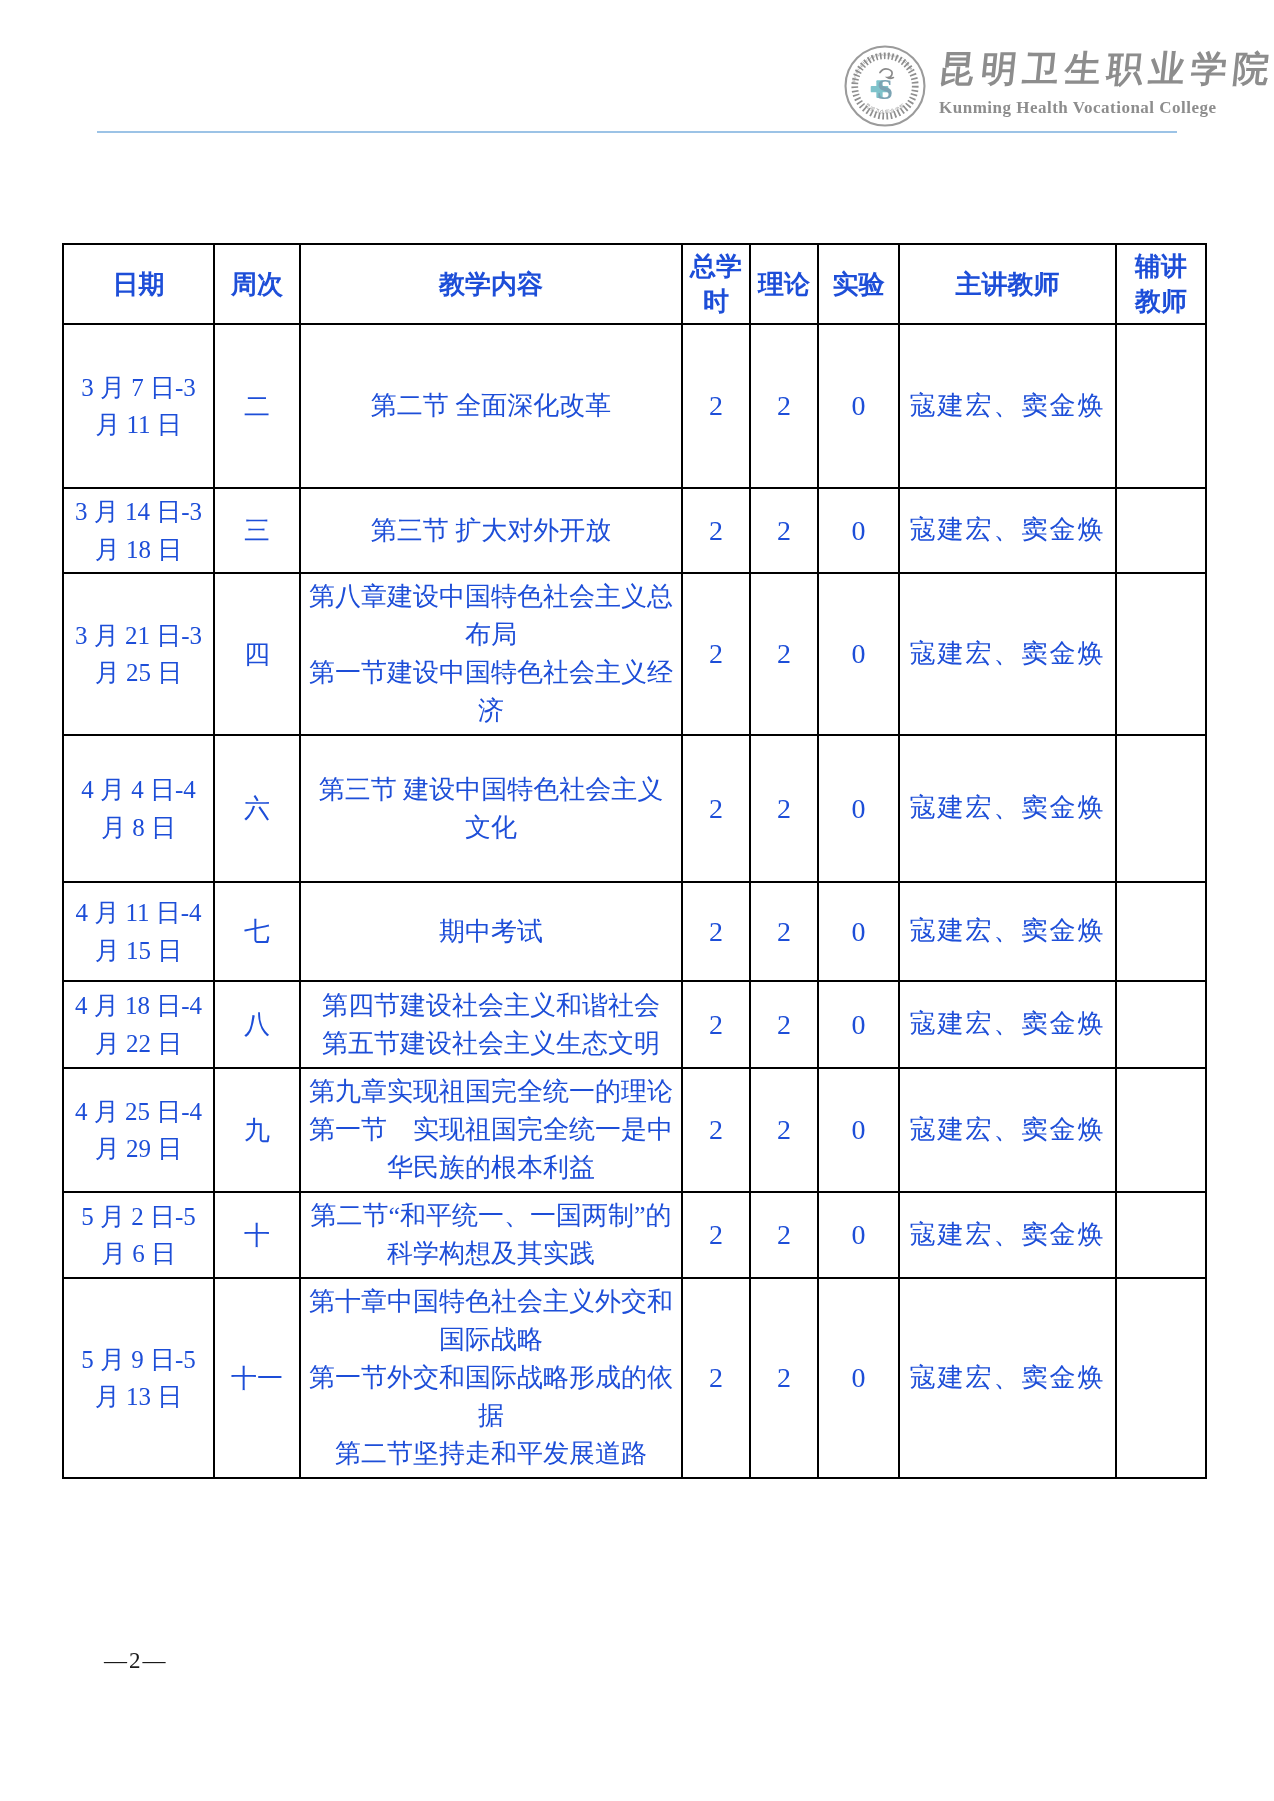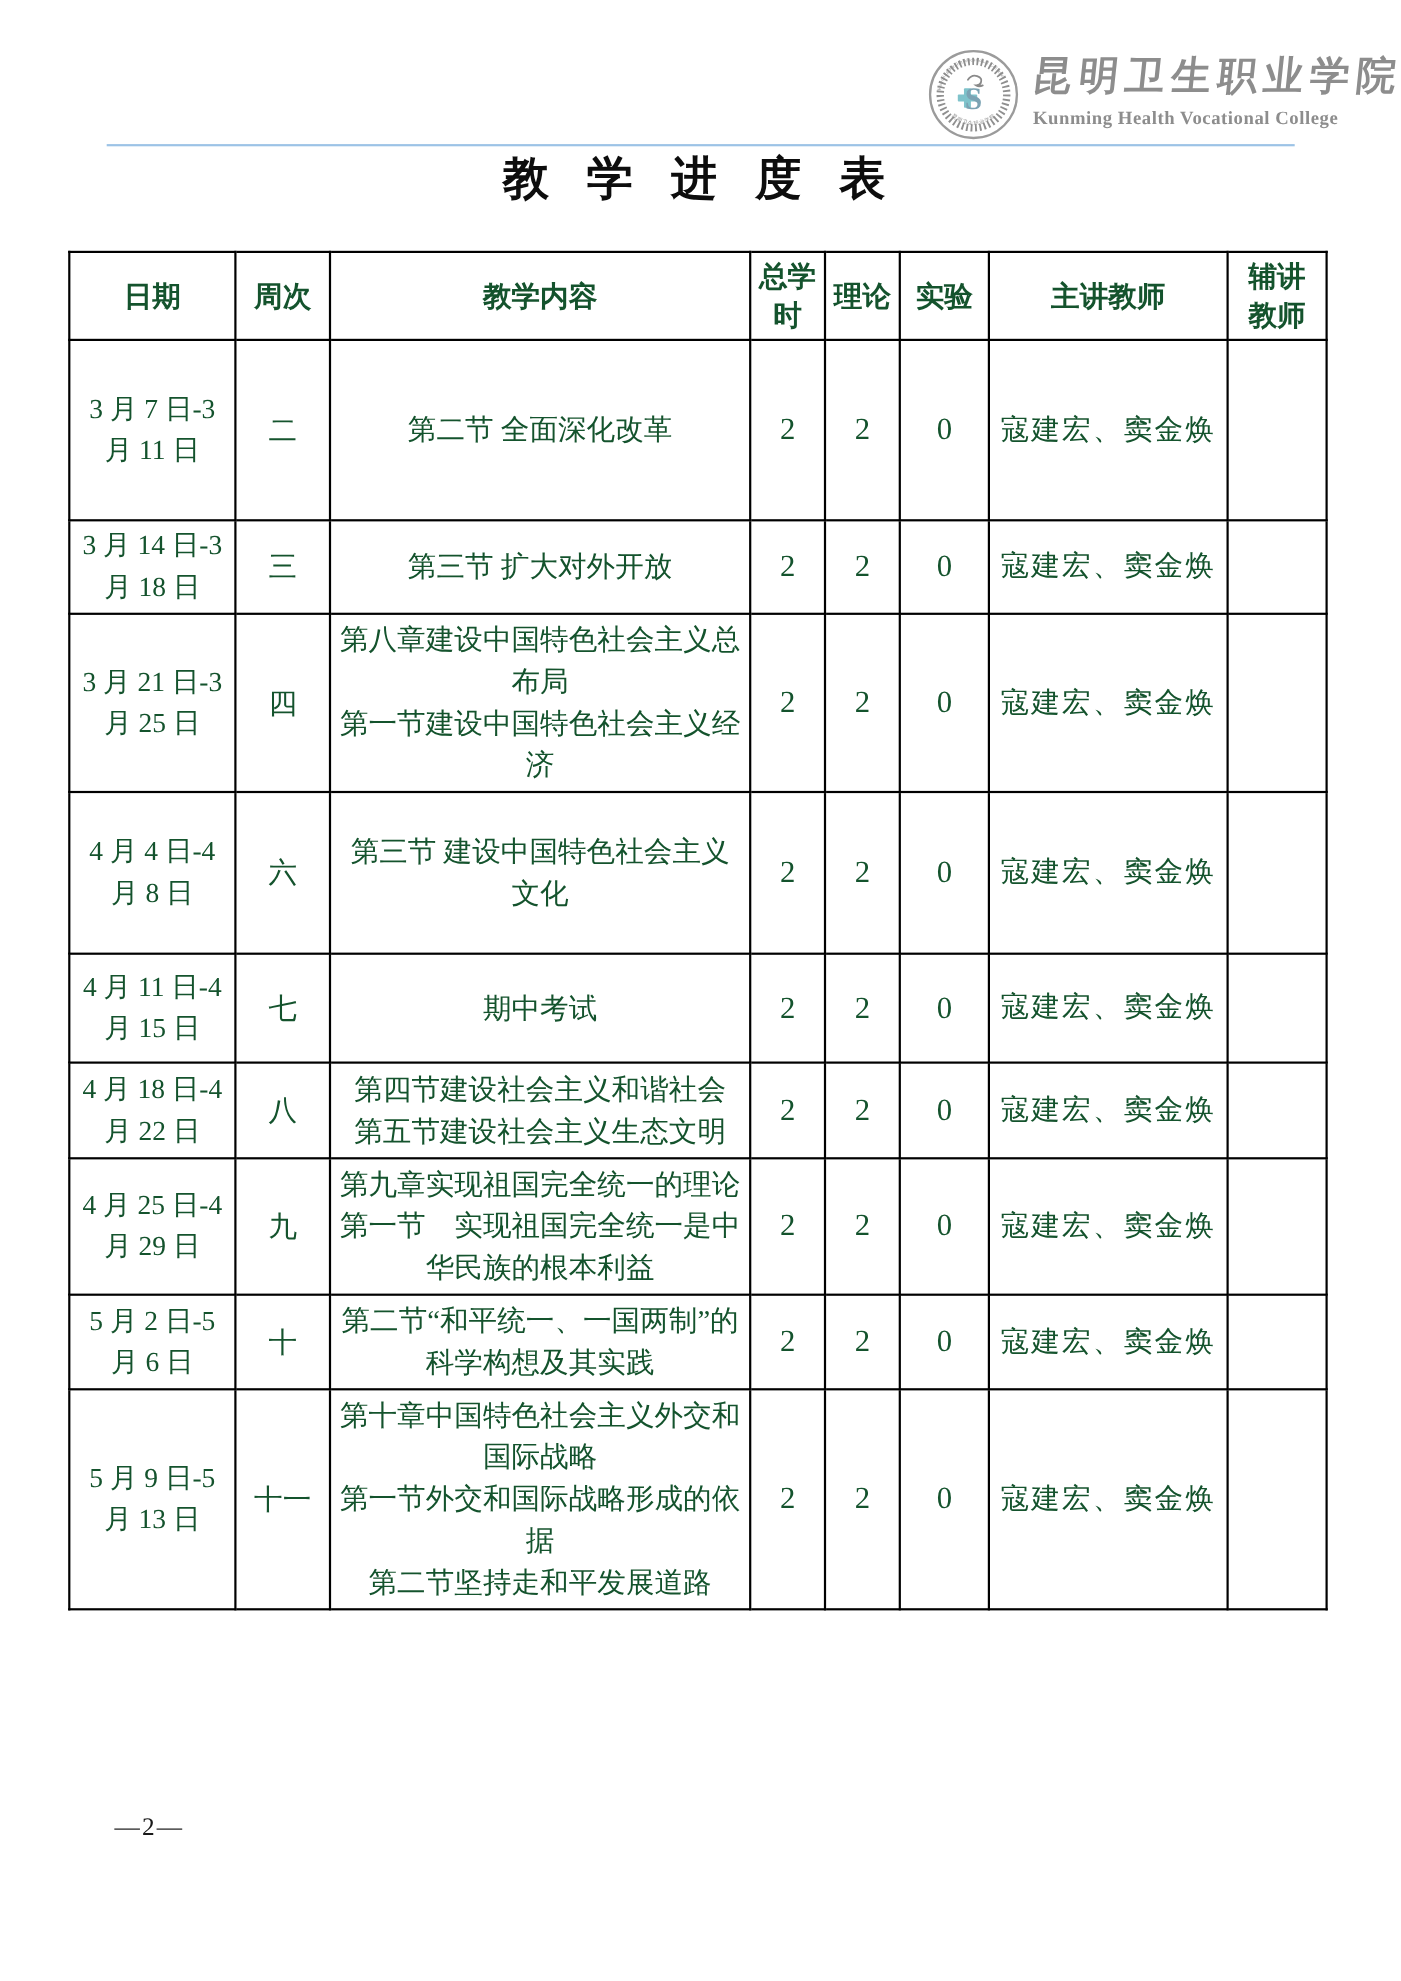--- a/index.html
+++ b/index.html
@@ -30,23 +30,23 @@
     background:#9cc3e6;
   }
   
   .doc-title{
     position:absolute;top:134px;left:0;width:100%;
     text-align:center;font-size:42px;font-weight:bold;color:#0d0d0d;
     letter-spacing:12px;
   }
   
   table.schedule{
-    position:absolute;top:228px;left:62px;width:1143px;
+    position:absolute;top:243px;left:62px;width:1143px;
     border-collapse:collapse;table-layout:fixed;
-    font-size:26px;color:#14532d;
+    font-size:26px;color:#1d4ed8;
   }
   table.schedule th,table.schedule td{
     border:2.5px solid #000;
     vertical-align:middle;text-align:center;
     padding:4px 6px;
     overflow:hidden;
   }
   table.schedule th{
     font-weight:bold;font-size:26px;white-space:pre-line;line-height:1.35;
   }
@@ -102,21 +102,20 @@
       <path d="M44 34 q4 -6 10 -4 q6 2 4 7 q-1 3 -5 3 q3 2 7 0" fill="none" stroke="#8a8a8a" stroke-width="2" stroke-linecap="round"></path>
     </svg>
     <div class="brand-text">
       <div class="zh-name">昆明卫生职业学院</div>
       <div class="en-name">Kunming Health Vocational College</div>
     </div>
   </div>
 
   <div class="divider"></div>
 
-  <div class="doc-title">教 学 进 度 表</div>
 
   <table class="schedule">
     <colgroup>
       <col style="width:151px">
         <col style="width:86px">
         <col style="width:382px">
       <col style="width:68px">
         <col style="width:68px">
         <col style="width:81px">
       <col style="width:217px">

